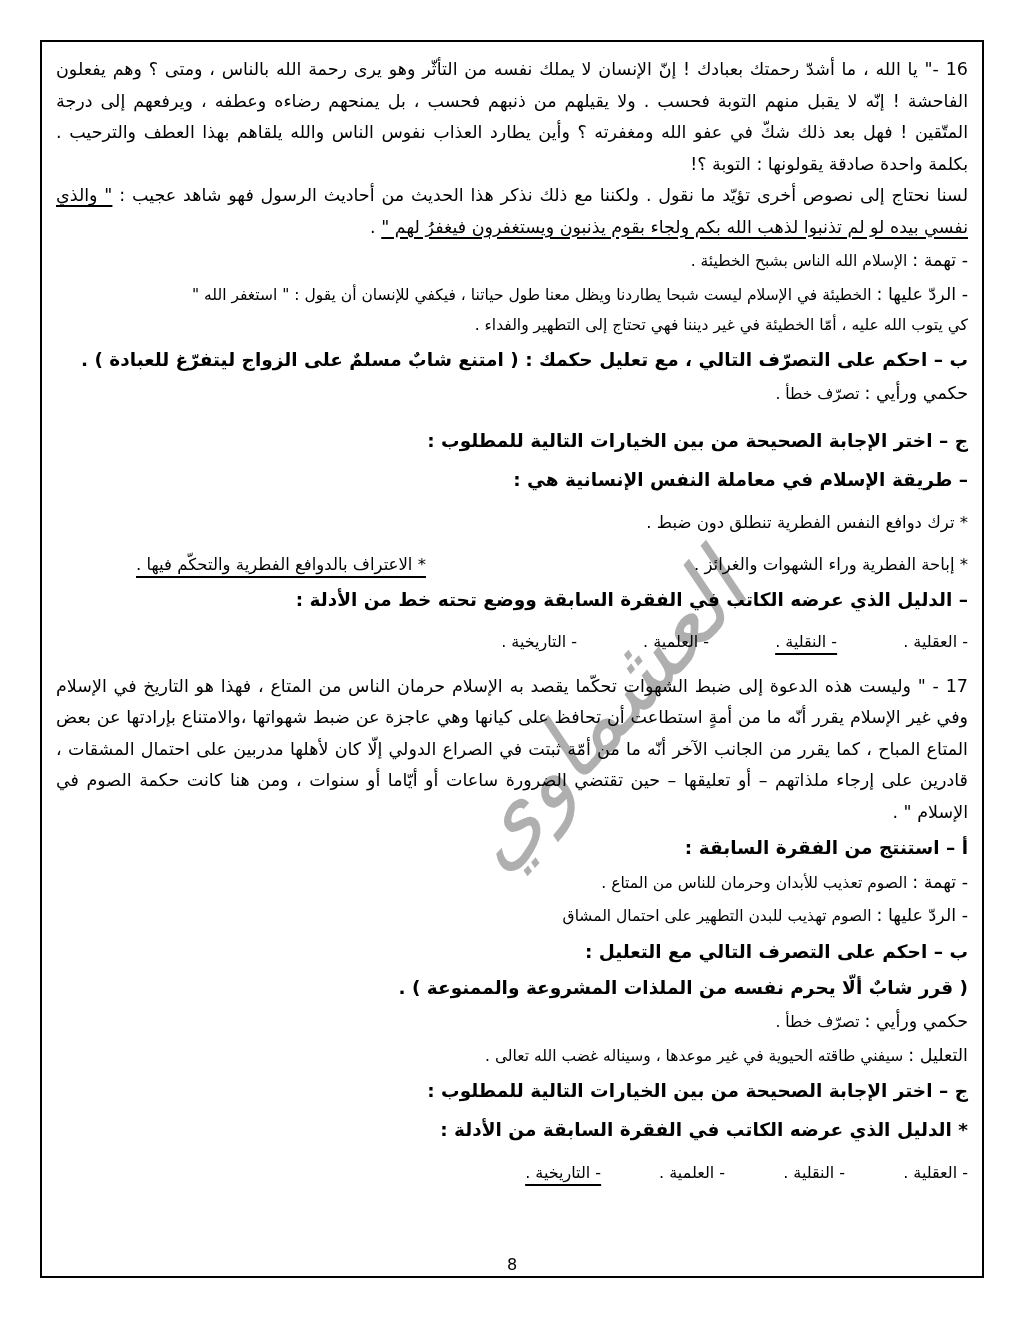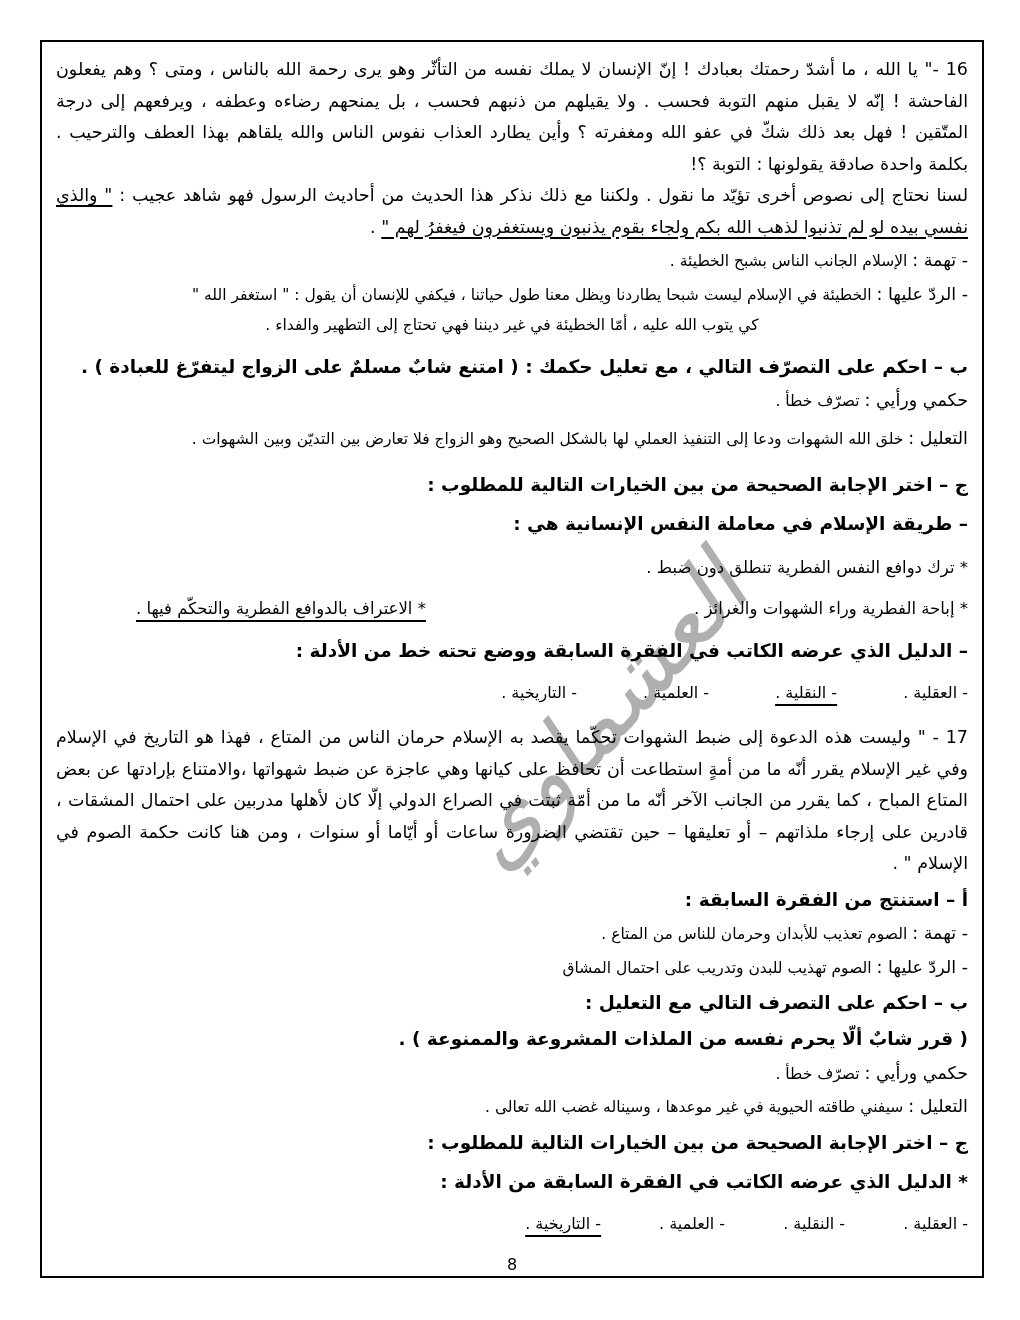--- a/index.html
+++ b/index.html
@@ -20,52 +20,51 @@
   }
   .content{
     position:relative;z-index:1;direction:rtl;text-align:right;
     padding:12px 14px 0 14px;font-size:17.5px;line-height:1.8;
   }
   .para{text-align:justify;margin:0;}
   .b{font-weight:normal;}
   .heading{font-weight:bold;font-size:18.5px;margin-top:3px;}
   .small{font-size:15.5px;}
   .line{margin-top:2px;}
-  .center{text-align:center;}
+  .center{text-align:right;}
   .u{text-decoration:underline;text-decoration-thickness:2px;text-underline-offset:6px;}
   .u-thin{text-decoration:underline;text-decoration-thickness:1.5px;text-underline-offset:4px;}
   .opt-row2{display:flex;justify-content:space-between;padding-left:110px;margin-top:12px;font-size:16.5px;}
   .opt-row2.second{padding-left:80px;}
   .opt-row4{display:flex;gap:66px;margin-top:12px;font-size:16px;}
   .mt6{margin-top:6px;}
-  .mt10{margin-top:10px;}
+  .mt10{margin-top:3px;}
   .mt14{margin-top:14px;}
   .page-number{
     position:absolute;bottom:2px;left:0;right:0;text-align:center;
     font-size:16px;direction:ltr;z-index:1;
   }
 </style>
 </head>
 <body>
 
 <div class="page">
   <div class="watermark">العشماوي</div>
 
   <div class="content">
 
     <p class="para">16 -" يا الله ، ما أشدّ رحمتك بعبادك ! إنّ الإنسان لا يملك نفسه من التأثّر وهو يرى رحمة الله بالناس ، ومتى ؟ وهم يفعلون الفاحشة ! إنّه لا يقبل منهم التوبة فحسب . ولا يقيلهم من ذنبهم فحسب ، بل يمنحهم رضاءه وعطفه ، ويرفعهم إلى درجة المتّقين ! فهل بعد ذلك شكّ في عفو الله ومغفرته ؟ وأين يطارد العذاب نفوس الناس والله يلقاهم بهذا العطف والترحيب . بكلمة واحدة صادقة يقولونها : التوبة ؟!</p>
     <p class="para"><span>لسنا نحتاج إلى نصوص أخرى تؤيّد ما نقول . ولكننا مع ذلك نذكر هذا الحديث من أحاديث الرسول فهو شاهد عجيب : </span><span class="u-thin">" والذي نفسي بيده لو لم تذنبوا لذهب الله بكم ولجاء بقوم يذنبون ويستغفرون فيغفرُ لهم "</span><span> .</span></p>
 
-    <div class="line"><span class="b">- تهمة :</span><span class="small"> الإسلام الجانب الناس بشبح الخطيئة .</span></div>
+    <div class="line"><span class="b">- تهمة :</span><span class="small"> الإسلام الله الناس بشبح الخطيئة .</span></div>
     <div class="line"><span class="b">- الردّ عليها :</span><span class="small"> الخطيئة في الإسلام ليست شبحا يطاردنا ويظل معنا طول حياتنا ، فيكفي للإنسان أن يقول : " استغفر الله "</span></div>
     <div class="line center small">كي يتوب الله عليه ، أمّا الخطيئة في غير ديننا فهي تحتاج إلى التطهير والفداء .</div>
 
     <div class="heading mt10">ب – احكم على التصرّف التالي ، مع تعليل حكمك : ( امتنع شابٌ مسلمٌ على الزواج ليتفرّغ للعبادة ) .</div>
     <div class="line"><span class="b">حكمي ورأيي :</span><span class="small"> تصرّف خطأ .</span></div>
-    <div class="line mt6"><span class="b">التعليل :</span><span class="small"> خلق الله الشهوات ودعا إلى التنفيذ العملي لها بالشكل الصحيح وهو الزواج فلا تعارض بين التديّن وبين الشهوات .</span></div>
 
     <div class="heading mt14">ج – اختر الإجابة الصحيحة من بين الخيارات التالية للمطلوب :</div>
     <div class="heading mt6">– طريقة الإسلام في معاملة النفس الإنسانية هي :</div>
     <div class="opt-row2">
       <span>* ترك دوافع النفس الفطرية تنطلق دون ضبط .</span>
     </div>
     <div class="opt-row2 second">
       <span>* إباحة الفطرية وراء الشهوات والغرائز .</span>
       <span class="b u">* الاعتراف بالدوافع الفطرية والتحكّم فيها .</span>
     </div>
@@ -74,21 +73,21 @@
       <span>- العقلية .</span>
       <span class="b u">- النقلية .</span>
       <span>- العلمية .</span>
       <span>- التاريخية .</span>
     </div>
 
     <p class="para mt14">17 - " وليست هذه الدعوة إلى ضبط الشهوات تحكّما يقصد به الإسلام حرمان الناس من المتاع ، فهذا هو التاريخ في الإسلام وفي غير الإسلام يقرر أنّه ما من أمةٍ استطاعت أن تحافظ على كيانها وهي عاجزة عن ضبط شهواتها ،والامتناع بإرادتها عن بعض المتاع المباح ، كما يقرر من الجانب الآخر أنّه ما من أمّة ثبتت في الصراع الدولي إلّا كان لأهلها مدربين على احتمال المشقات ، قادرين على إرجاء ملذاتهم – أو تعليقها – حين تقتضي الضرورة ساعات أو أيّاما أو سنوات ، ومن هنا كانت حكمة الصوم في الإسلام " .</p>
 
     <div class="heading">أ – استنتج من الفقرة السابقة :</div>
     <div class="line"><span class="b">- تهمة :</span><span class="small"> الصوم تعذيب للأبدان وحرمان للناس من المتاع .</span></div>
-    <div class="line"><span class="b">- الردّ عليها :</span><span class="small"> الصوم تهذيب للبدن وتدريب على احتمال المشاق</span></div>
+    <div class="line"><span class="b">- الردّ عليها :</span><span class="small"> الصوم تهذيب للبدن التطهير على احتمال المشاق</span></div>
 
     <div class="heading">ب – احكم على التصرف التالي مع التعليل :</div>
     <div class="heading">( قرر شابٌ ألّا يحرم نفسه من الملذات المشروعة والممنوعة ) .</div>
     <div class="line"><span class="b">حكمي ورأيي :</span><span class="small"> تصرّف خطأ .</span></div>
     <div class="line"><span class="b">التعليل :</span><span class="small"> سيفني طاقته الحيوية في غير موعدها ، وسيناله غضب الله تعالى .</span></div>
 
     <div class="heading">ج – اختر الإجابة الصحيحة من بين الخيارات التالية للمطلوب :</div>
     <div class="heading mt6">* الدليل الذي عرضه الكاتب في الفقرة السابقة من الأدلة :</div>
     <div class="opt-row4" style="gap:58px;">
       <span>- العقلية .</span>

